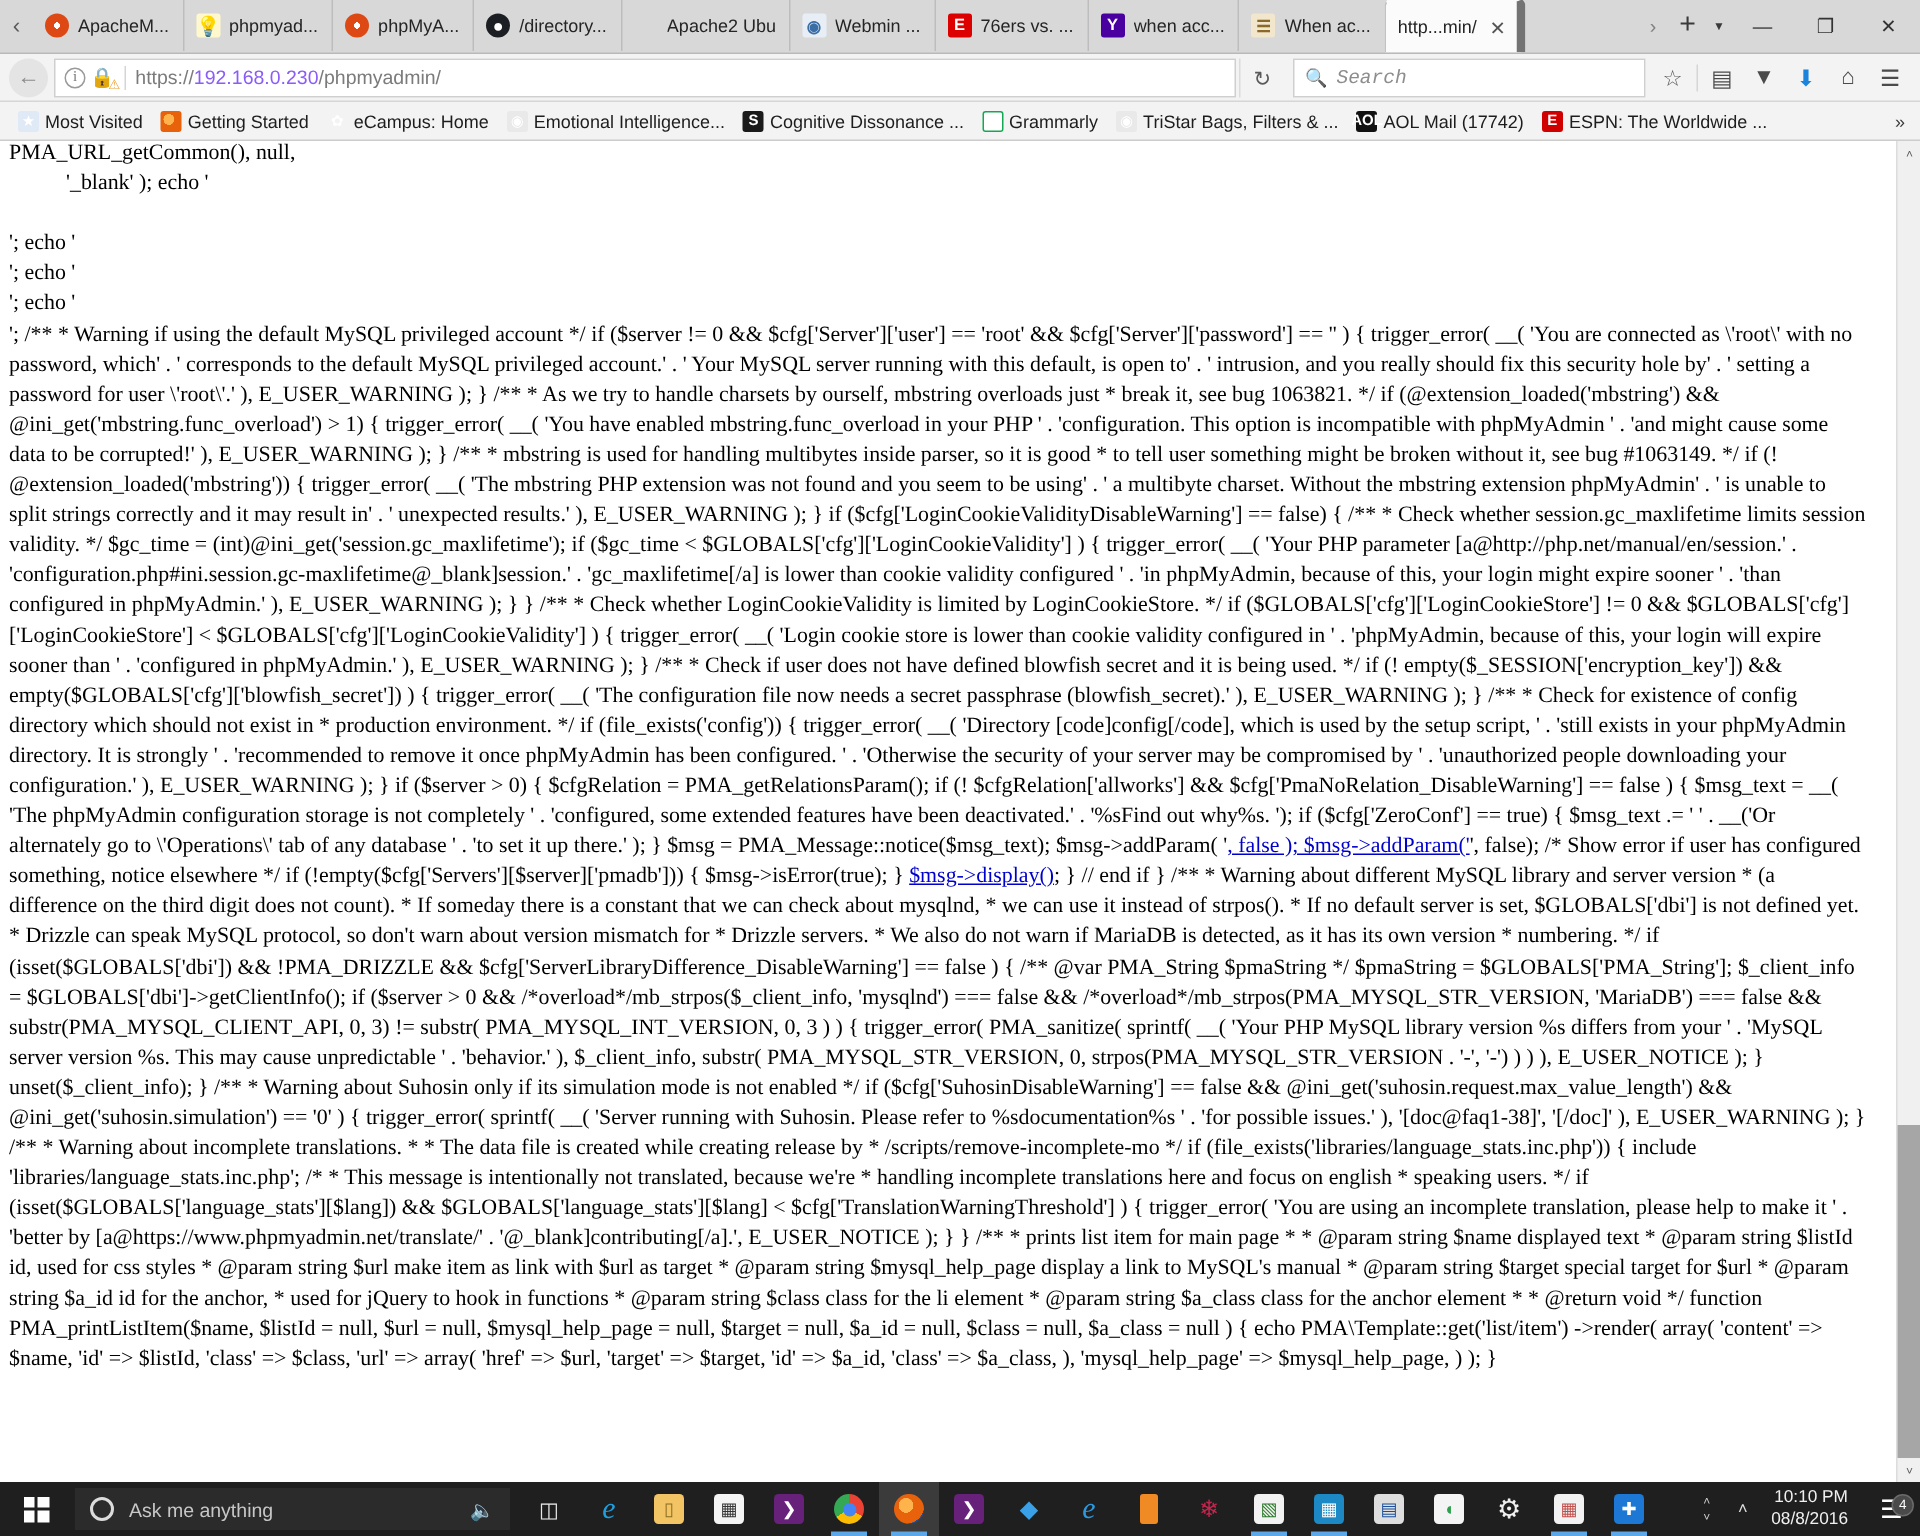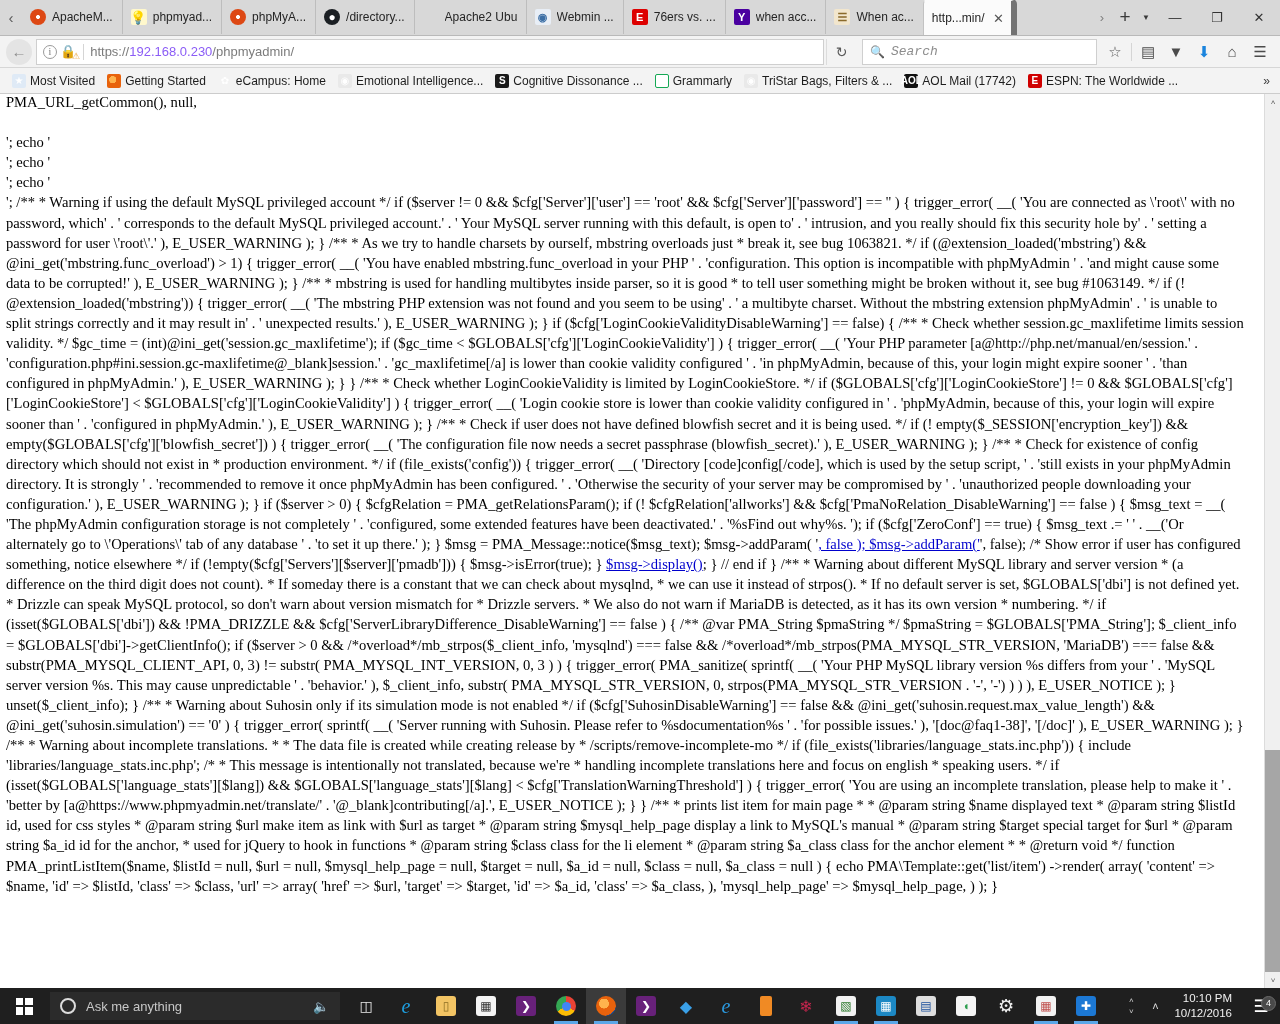--- a/index.html
+++ b/index.html
@@ -389,20 +389,21 @@
     <div class="bm">
       <span class="bmi bmi-espn">E</span>
       <span>ESPN: The Worldwide ...</span>
     </div>
     <div class="bm-chevrons">»</div>
   </div>
 
   <div class="content-area">
     <div class="page-text">
       <p>PMA_printListItem( __( 'Support' ), 'pma_support', 'https://www.phpmyadmin.net/support/', null, '_blank' ); PMA_printListItem( __( 'List of changes' ), 'pma_changes', 'changelog.php' . PMA_URL_getCommon(), null,</p>
+      <p class="indent-line">'_blank' ); echo '</p>
       <div class="blank-gap"></div>
       <p>'; echo '</p>
       <p>'; echo '</p>
       <p>'; echo '</p>
       <p><span>'; /** * Warning if using the default MySQL privileged account */ if ($server != 0 &amp;&amp; $cfg['Server']['user'] == 'root' &amp;&amp; $cfg['Server']['password'] == '' ) { trigger_error( __( 'You are connected as \'root\' with no password, which' . ' corresponds to the default MySQL privileged account.' . ' Your MySQL server running with this default, is open to' . ' intrusion, and you really should fix this security hole by' . ' setting a password for user \'root\'.' ), E_USER_WARNING ); } /** * As we try to handle charsets by ourself, mbstring overloads just * break it, see bug 1063821. */ if (@extension_loaded('mbstring') &amp;&amp; @ini_get('mbstring.func_overload') &gt; 1) { trigger_error( __( 'You have enabled mbstring.func_overload in your PHP ' . 'configuration. This option is incompatible with phpMyAdmin ' . 'and might cause some data to be corrupted!' ), E_USER_WARNING ); } /** * mbstring is used for handling multibytes inside parser, so it is good * to tell user something might be broken without it, see bug #1063149. */ if (! @extension_loaded('mbstring')) { trigger_error( __( 'The mbstring PHP extension was not found and you seem to be using' . ' a multibyte charset. Without the mbstring extension phpMyAdmin' . ' is unable to split strings correctly and it may result in' . ' unexpected results.' ), E_USER_WARNING ); } if ($cfg['LoginCookieValidityDisableWarning'] == false) { /** * Check whether session.gc_maxlifetime limits session validity. */ $gc_time = (int)@ini_get('session.gc_maxlifetime'); if ($gc_time &lt; $GLOBALS['cfg']['LoginCookieValidity'] ) { trigger_error( __( 'Your PHP parameter [a@http://php.net/manual/en/session.' . 'configuration.php#ini.session.gc-maxlifetime@_blank]session.' . 'gc_maxlifetime[/a] is lower than cookie validity configured ' . 'in phpMyAdmin, because of this, your login might expire sooner ' . 'than configured in phpMyAdmin.' ), E_USER_WARNING ); } } /** * Check whether LoginCookieValidity is limited by LoginCookieStore. */ if ($GLOBALS['cfg']['LoginCookieStore'] != 0 &amp;&amp; $GLOBALS['cfg']['LoginCookieStore'] &lt; $GLOBALS['cfg']['LoginCookieValidity'] ) { trigger_error( __( 'Login cookie store is lower than cookie validity configured in ' . 'phpMyAdmin, because of this, your login will expire sooner than ' . 'configured in phpMyAdmin.' ), E_USER_WARNING ); } /** * Check if user does not have defined blowfish secret and it is being used. */ if (! empty($_SESSION['encryption_key']) &amp;&amp; empty($GLOBALS['cfg']['blowfish_secret']) ) { trigger_error( __( 'The configuration file now needs a secret passphrase (blowfish_secret).' ), E_USER_WARNING ); } /** * Check for existence of config directory which should not exist in * production environment. */ if (file_exists('config')) { trigger_error( __( 'Directory [code]config[/code], which is used by the setup script, ' . 'still exists in your phpMyAdmin directory. It is strongly ' . 'recommended to remove it once phpMyAdmin has been configured. ' . 'Otherwise the security of your server may be compromised by ' . 'unauthorized people downloading your configuration.' ), E_USER_WARNING ); } if ($server &gt; 0) { $cfgRelation = PMA_getRelationsParam(); if (! $cfgRelation['allworks'] &amp;&amp; $cfg['PmaNoRelation_DisableWarning'] == false ) { $msg_text = __( 'The phpMyAdmin configuration storage is not completely ' . 'configured, some extended features have been deactivated.' . '%sFind out why%s. '); if ($cfg['ZeroConf'] == true) { $msg_text .= '</span><span> ' . __('Or alternately go to \'Operations\' tab of any database ' . 'to set it up there.' ); } $msg = PMA_Message::notice($msg_text); $msg-&gt;addParam( '</span><a class="srclink" href="#">, false ); $msg-&gt;addParam('</a><span>', false); /* Show error if user has configured something, notice elsewhere */ if (!empty($cfg['Servers'][$server]['pmadb'])) { $msg-&gt;isError(true); } </span><a class="srclink" href="#">$msg-&gt;display()</a><span>; } // end if } /** * Warning about different MySQL library and server version * (a difference on the third digit does not count). * If someday there is a constant that we can check about mysqlnd, * we can use it instead of strpos(). * If no default server is set, $GLOBALS['dbi'] is not defined yet. * Drizzle can speak MySQL protocol, so don't warn about version mismatch for * Drizzle servers. * We also do not warn if MariaDB is detected, as it has its own version * numbering. */ if (isset($GLOBALS['dbi']) &amp;&amp; !PMA_DRIZZLE &amp;&amp; $cfg['ServerLibraryDifference_DisableWarning'] == false ) { /** @var PMA_String $pmaString */ $pmaString = $GLOBALS['PMA_String']; $_client_info = $GLOBALS['dbi']-&gt;getClientInfo(); if ($server &gt; 0 &amp;&amp; /*overload*/mb_strpos($_client_info, 'mysqlnd') === false &amp;&amp; /*overload*/mb_strpos(PMA_MYSQL_STR_VERSION, 'MariaDB') === false &amp;&amp; substr(PMA_MYSQL_CLIENT_API, 0, 3) != substr( PMA_MYSQL_INT_VERSION, 0, 3 ) ) { trigger_error( PMA_sanitize( sprintf( __( 'Your PHP MySQL library version %s differs from your ' . 'MySQL server version %s. This may cause unpredictable ' . 'behavior.' ), $_client_info, substr( PMA_MYSQL_STR_VERSION, 0, strpos(PMA_MYSQL_STR_VERSION . '-', '-') ) ) ), E_USER_NOTICE ); } unset($_client_info); } /** * Warning about Suhosin only if its simulation mode is not enabled */ if ($cfg['SuhosinDisableWarning'] == false &amp;&amp; @ini_get('suhosin.request.max_value_length') &amp;&amp; @ini_get('suhosin.simulation') == '0' ) { trigger_error( sprintf( __( 'Server running with Suhosin. Please refer to %sdocumentation%s ' . 'for possible issues.' ), '[doc@faq1-38]', '[/doc]' ), E_USER_WARNING ); } /** * Warning about incomplete translations. * * The data file is created while creating release by * /scripts/remove-incomplete-mo */ if (file_exists('libraries/language_stats.inc.php')) { include 'libraries/language_stats.inc.php'; /* * This message is intentionally not translated, because we're * handling incomplete translations here and focus on english * speaking users. */ if (isset($GLOBALS['language_stats'][$lang]) &amp;&amp; $GLOBALS['language_stats'][$lang] &lt; $cfg['TranslationWarningThreshold'] ) { trigger_error( 'You are using an incomplete translation, please help to make it ' . 'better by [a@https://www.phpmyadmin.net/translate/' . '@_blank]contributing[/a].', E_USER_NOTICE ); } } /** * prints list item for main page * * @param string $name displayed text * @param string $listId id, used for css styles * @param string $url make item as link with $url as target * @param string $mysql_help_page display a link to MySQL's manual * @param string $target special target for $url * @param string $a_id id for the anchor, * used for jQuery to hook in functions * @param string $class class for the li element * @param string $a_class class for the anchor element * * @return void */ function PMA_printListItem($name, $listId = null, $url = null, $mysql_help_page = null, $target = null, $a_id = null, $class = null, $a_class = null ) { echo PMA\Template::get('list/item') -&gt;render( array( 'content' =&gt; $name, 'id' =&gt; $listId, 'class' =&gt; $class, 'url' =&gt; array( 'href' =&gt; $url, 'target' =&gt; $target, 'id' =&gt; $a_id, 'class' =&gt; $a_class, ), 'mysql_help_page' =&gt; $mysql_help_page, ) ); }</span></p>
     </div>
   </div>
 
   <div class="vscroll">
     <div class="vs-arrow">˄</div>
@@ -489,21 +490,21 @@
     </div>
 
     <div class="tray">
       <div class="tray-chevrons">
         <span>˄</span>
         <span>˅</span>
       </div>
       <div class="tray-up">˄</div>
       <div class="clock">
         <div>10:10 PM</div>
-        <div>10/12/2016</div>
+        <div>08/8/2016</div>
       </div>
       <div class="notif">
         <span style="color:#fff;font-size:17px;">☰</span>
         <span class="notif-badge">4</span>
       </div>
     </div>
   </div>
 
 </div>
 

